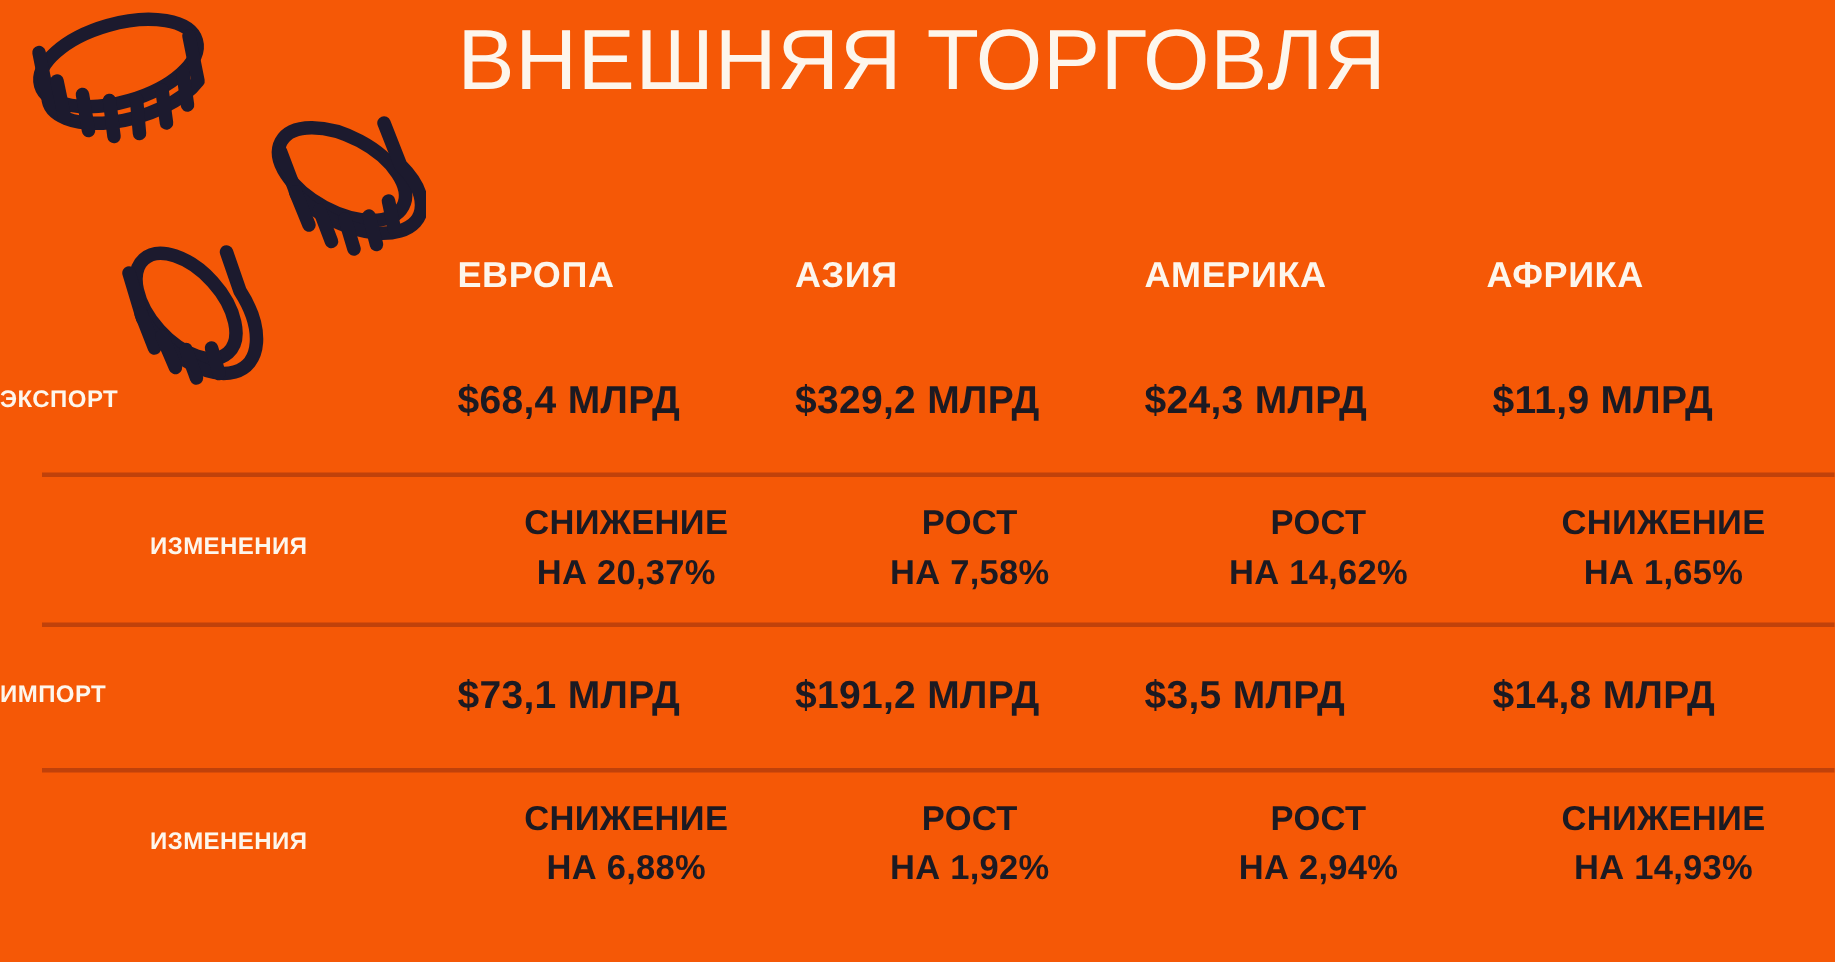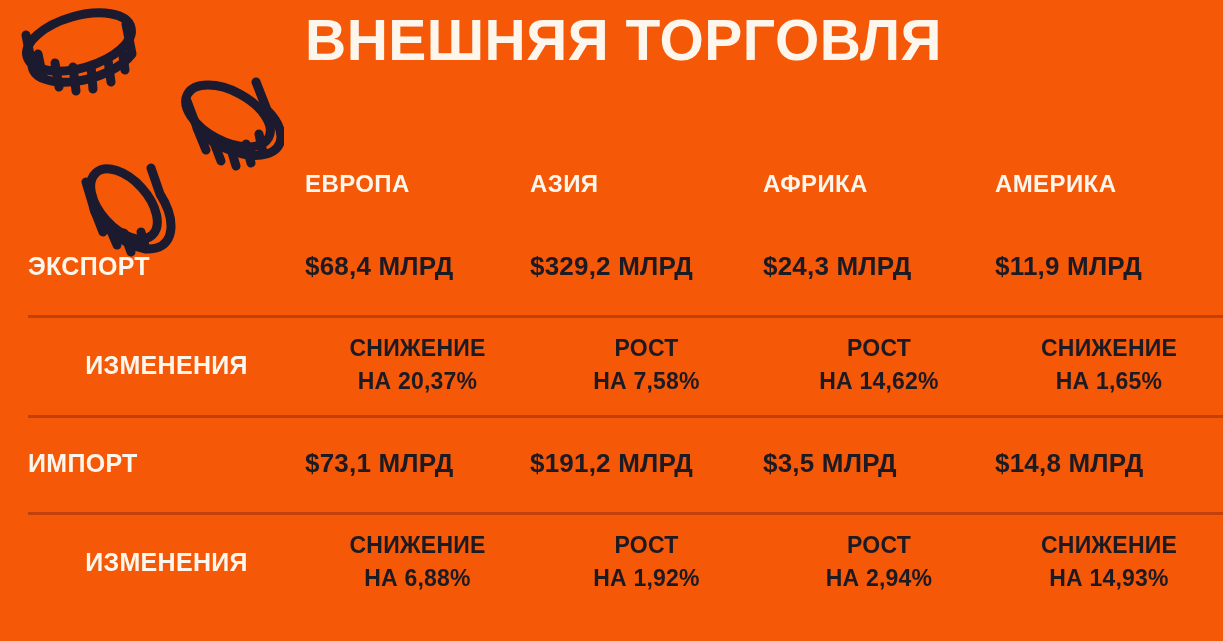--- a/index.html
+++ b/index.html
@@ -31,21 +31,21 @@
   #coin-2 { left: 172px; top: 76px;  width: 112px; height: 100px; }
   #coin-3 { left: 72px;  top: 162px; width: 104px; height: 100px; }
 
   
   #page-title {
     position: absolute;
     left: 305px;
     top: 8px;
     font-size: 57px;
     line-height: 64px;
-    font-weight: 700;
+    font-weight: 400;
     letter-spacing: 0.5px;
     color: #fdf6ec;
     white-space: nowrap;
     text-align: right;
   }
 
   
   #trade-table {
     position: absolute;
     left: 0;
@@ -56,24 +56,23 @@
   .table-row {
     position: relative;
     display: flex;
     align-items: center;
     width: 1223px;
   }
 
   .row-label {
     flex: 0 0 305px;
     box-sizing: border-box;
-    padding-left: 28px;
     color: #fdf6ec;
     font-weight: 700;
-    font-size: 25px;
+    font-size: 16px;
     letter-spacing: 0.3px;
     white-space: nowrap;
   }
 
   .cell {
     box-sizing: border-box;
     color: #1c1a22;
     font-weight: 700;
     white-space: nowrap;
   }
@@ -163,22 +162,22 @@
   </div>
 
   <div id="page-title">ВНЕШНЯЯ ТОРГОВЛЯ</div>
 
   <div id="trade-table">
 
     <div class="table-row" id="header-row">
       <div class="row-label"></div>
       <div class="cell cell-0">ЕВРОПА</div>
       <div class="cell cell-1">АЗИЯ</div>
+      <div class="cell cell-3">АМЕРИКА</div>
       <div class="cell cell-2">АФРИКА</div>
-      <div class="cell cell-3">АМЕРИКА</div>
     </div>
 
     <div class="table-row money-row">
       <div class="row-label">ЭКСПОРТ</div>
       <div class="cell cell-0">$68,4 МЛРД</div>
       <div class="cell cell-1">$329,2 МЛРД</div>
       <div class="cell cell-2">$24,3 МЛРД</div>
       <div class="cell cell-3">$11,9 МЛРД</div>
     </div>
 

